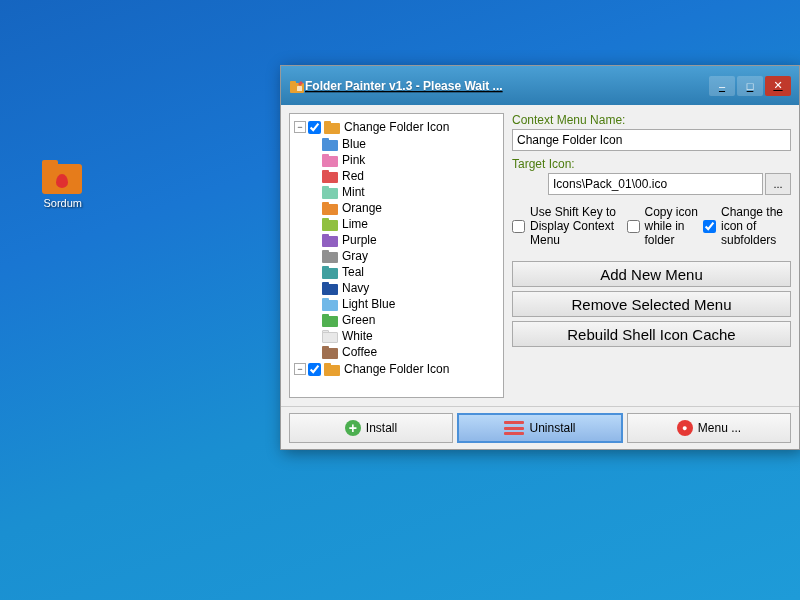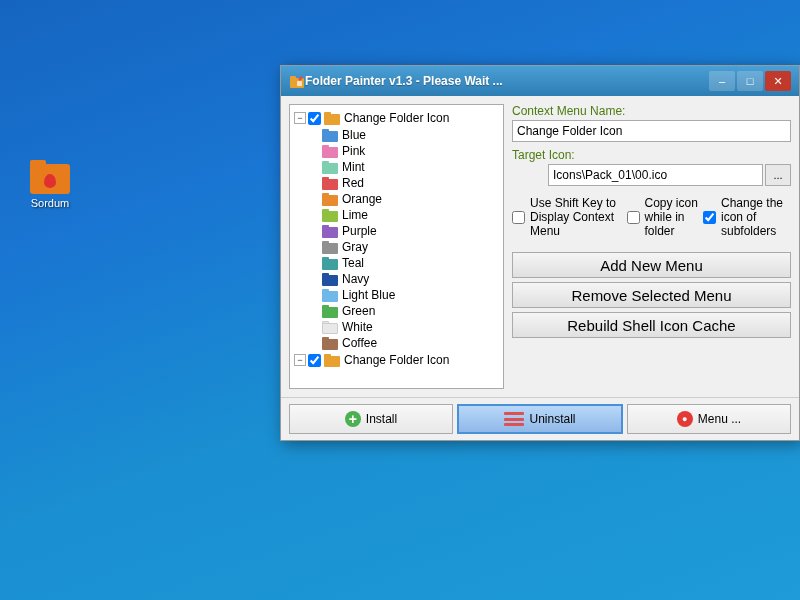--- a/index.html
+++ b/index.html
@@ -21,21 +21,21 @@
       position: relative;
     }
 
     
     .desktop-icon {
       position: absolute;
       top: 160px;
       left: 18px;
       display: flex;
       flex-direction: column;
-      align-items: center;
+      align-items: flex-end;
       width: 64px;
       cursor: pointer;
     }
     .desktop-icon-img {
       width: 40px;
       height: 34px;
       position: relative;
     }
     .folder-shape {
       width: 40px;
@@ -79,25 +79,26 @@
       left: 280px;
       width: 520px;
       background: #f0f0f0;
       border: 1px solid #999;
       box-shadow: 3px 3px 15px rgba(0,0,0,0.4);
     }
 
     
     .title-bar {
       background: linear-gradient(180deg, #4a9fd4 0%, #2d7db3 100%);
-      height: 30px;
+      height: 39px;
       display: flex;
       align-items: center;
       padding: 0 8px;
       user-select: none;
+      text-decoration: underline;
     }
     .title-bar-title {
       color: white;
       font-size: 12px;
       font-weight: 600;
       flex: 1;
       text-shadow: 0 1px 1px rgba(0,0,0,0.3);
     }
     .title-bar-controls {
       display: flex;
@@ -467,32 +468,32 @@
               <span class="tree-item-label">Blue</span>
             </div>
             <div class="tree-child-item">
               <div class="mini-folder folder-pink">
                 <div class="mini-folder-tab"></div>
                 <div class="mini-folder-body"></div>
               </div>
               <span class="tree-item-label">Pink</span>
             </div>
             <div class="tree-child-item">
+              <div class="mini-folder folder-red">
+                <div class="mini-folder-tab"></div>
+                <div class="mini-folder-body"></div>
+              </div>
+              <span class="tree-item-label">Red</span>
+            </div>
+            <div class="tree-child-item">
               <div class="mini-folder folder-mint">
                 <div class="mini-folder-tab"></div>
                 <div class="mini-folder-body"></div>
               </div>
               <span class="tree-item-label">Mint</span>
-            </div>
-            <div class="tree-child-item">
-              <div class="mini-folder folder-red">
-                <div class="mini-folder-tab"></div>
-                <div class="mini-folder-body"></div>
-              </div>
-              <span class="tree-item-label">Red</span>
             </div>
             <div class="tree-child-item">
               <div class="mini-folder folder-orange">
                 <div class="mini-folder-tab"></div>
                 <div class="mini-folder-body"></div>
               </div>
               <span class="tree-item-label">Orange</span>
             </div>
             <div class="tree-child-item">
               <div class="mini-folder folder-lime">

